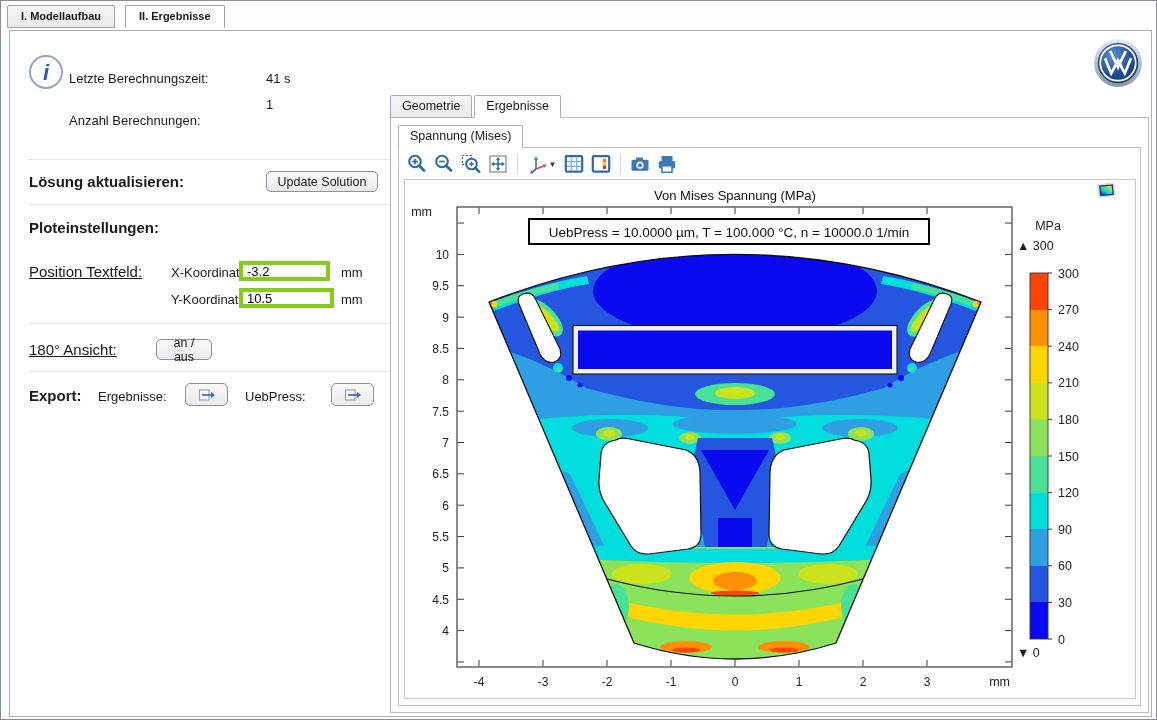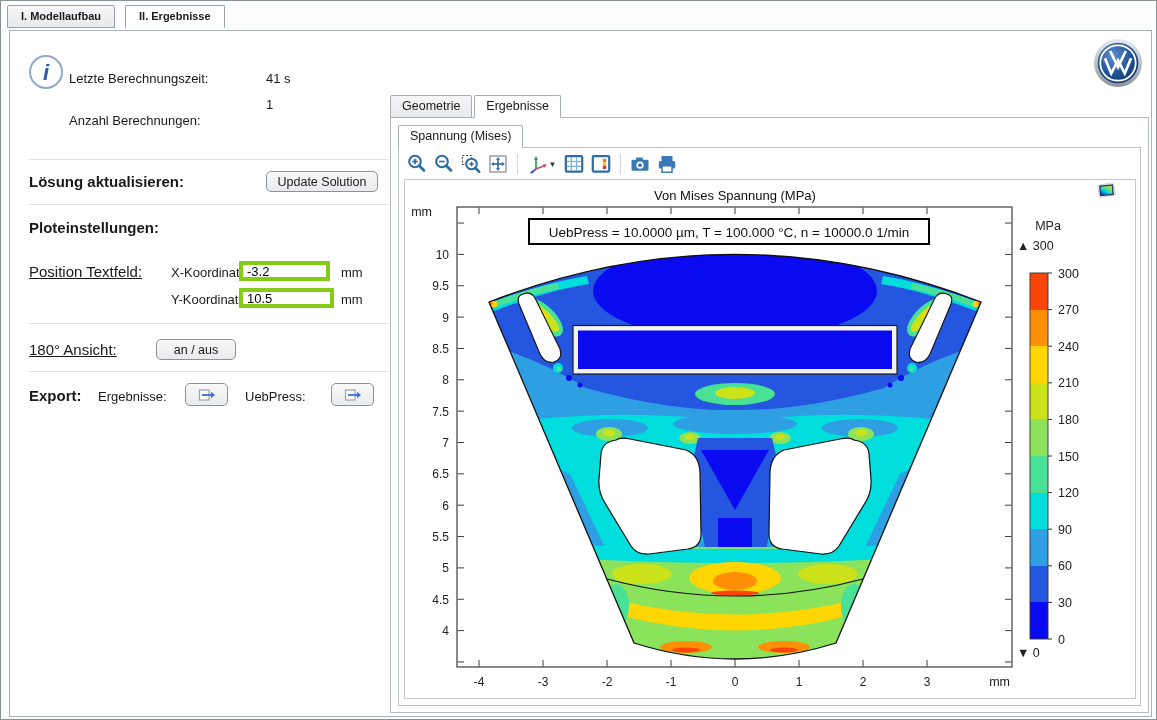--- a/index.html
+++ b/index.html
@@ -87,21 +87,21 @@
   <div class="lbl" style="left:170px;top:264px;">X-Koordinate:</div>
   <input class="field" type="text" style="left: 238px; top: 260px; width: 91px; height: 20px;" value="-3.2">
   <div class="lbl" style="left:340px;top:264px;">mm</div>
   <div class="lbl" style="left:170px;top:291px;">Y-Koordinate:</div>
   <input class="field" type="text" style="left: 238px; top: 287px; width: 95px; height: 20px;" value="10.5">
   <div class="lbl" style="left:340px;top:291px;">mm</div>
 
   <div class="divider" style="left:28px;top:322px;width:360px;"></div>
 
   <div class="ulabel" style="left:28px;top:340px;">180° Ansicht:</div>
-  <button class="btn" style="left:155px;top:338px;width:80px;height:21px;">an / aus</button>
+  <button class="btn" style="left:155px;top:338px;width:56px;height:21px;">an / aus</button>
 
   <div class="divider" style="left:28px;top:370px;width:360px;"></div>
 
   <div class="heading" style="left:28px;top:386px;">Export:</div>
   <div class="lbl" style="left:97px;top:388px;">Ergebnisse:</div>
   <button class="btn" style="left:184px;top:382px;width:43px;height:23px;">
     <svg width="18" height="14" viewBox="0 0 18 14">
       <rect x="1.5" y="2" width="9.5" height="10" fill="#fff" stroke="#9aa2ac" stroke-width="1.2"></rect>
       <line x1="4" y1="7" x2="13.5" y2="7" stroke="#3a6fd8" stroke-width="1.8"></line>
       <path d="M13,3.8 L17,7 L13,10.2 Z" fill="#3a6fd8"></path>

